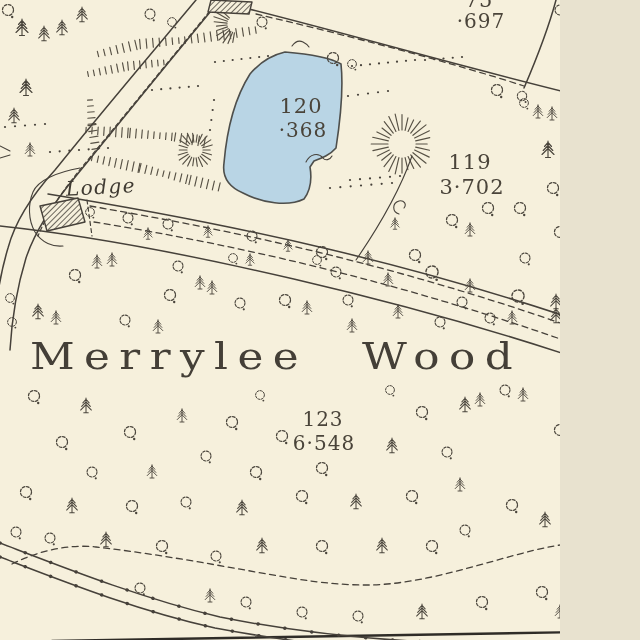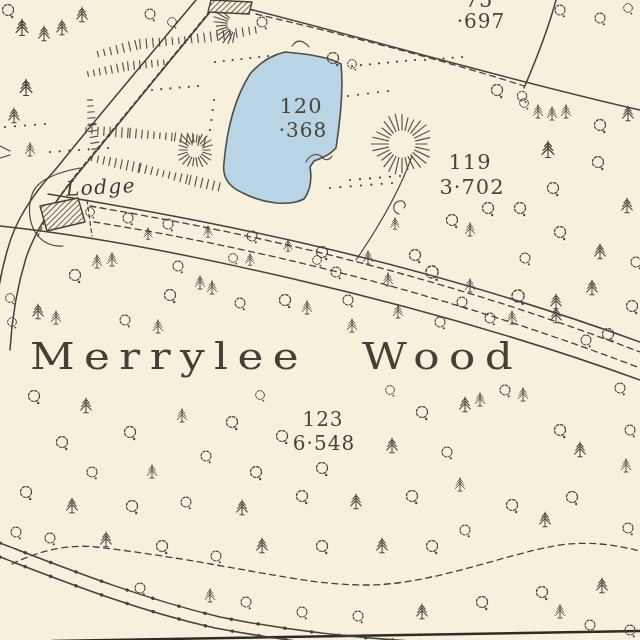--- a/index.html
+++ b/index.html
@@ -2,21 +2,21 @@
 <html><head>
 <meta charset="utf-8">
 <style>
   html,body{margin:0;padding:0;}
   body{
     width:640px;height:640px;
     font-family:"DejaVu Serif", serif;
     background:#e8e2cf;
   }
   .stage{
-    position:relative;width:640px;height:640px;overflow:hidden;
+    position:relative;width:560px;height:640px;overflow:hidden;
     background:var(--paper,#f6f0dc);
   }
   svg{position:absolute;left:0;top:0;display:block;}
   
   .ln{fill:none;stroke:var(--ink,#46413a);stroke-width:1.5;stroke-linecap:round;stroke-linejoin:round;}
   .ln-thin{fill:none;stroke:var(--ink,#46413a);stroke-width:1.1;stroke-linecap:round;}
   .dashed{fill:none;stroke:var(--ink,#46413a);stroke-width:1.3;stroke-dasharray:6 4.5;stroke-linecap:round;}
   .dashed-sm{fill:none;stroke:var(--ink,#46413a);stroke-width:1.2;stroke-dasharray:4 3.2;stroke-linecap:round;}
   .dotline{fill:none;stroke:var(--ink,#46413a);stroke-width:3.4;stroke-dasharray:0.1 27;stroke-linecap:round;}
   .pond{fill:var(--water,#b9d5e5);stroke:var(--water_edge,#4e4f4c);stroke-width:1.6;stroke-linejoin:round;}

